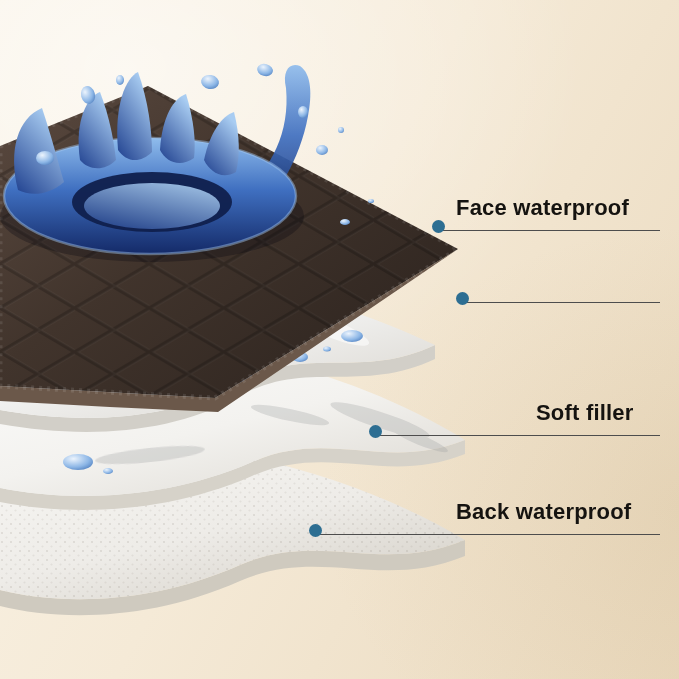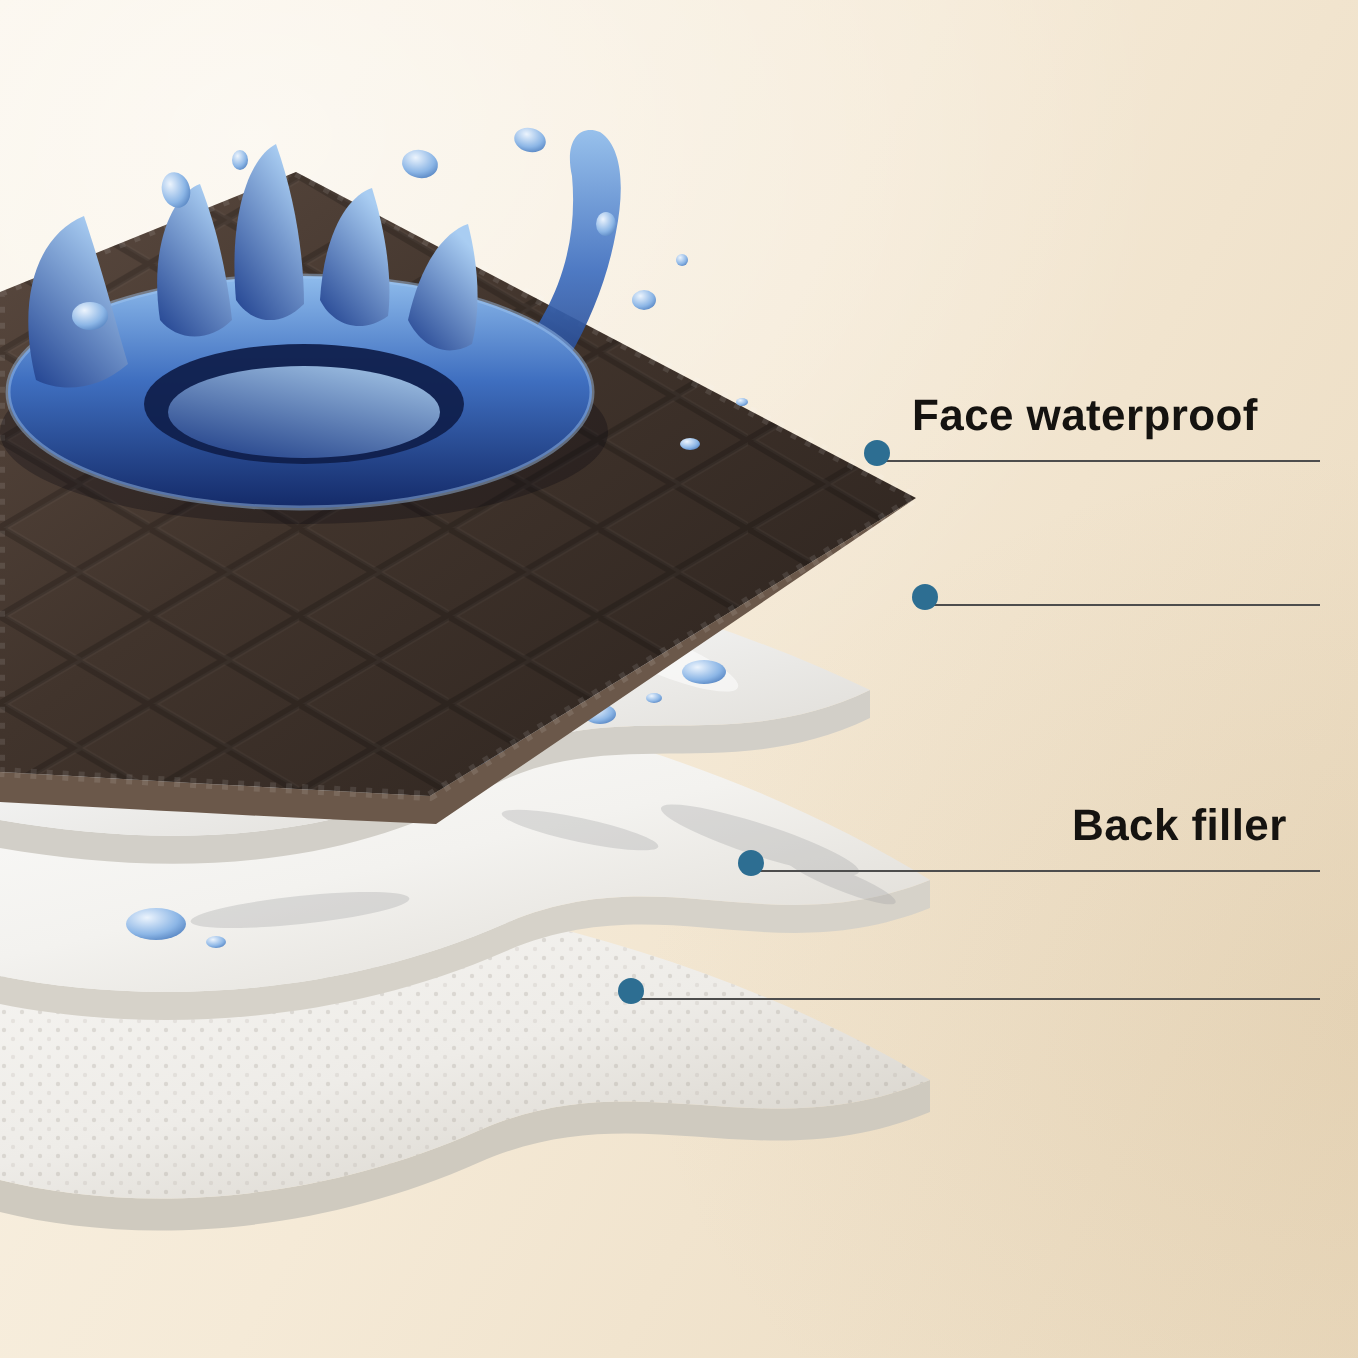--- a/index.html
+++ b/index.html
@@ -162,25 +162,26 @@
     </div>
   </div>
 
   <div class="callout c1">
     <div class="callout-rule">
       <span class="dot"></span>
     </div>
   </div>
 
   <div class="callout c2">
-    <div class="callout-text">Back filler</div>
+    <div class="callout-text">Soft filler</div>
     <div class="callout-rule">
       <span class="dot"></span>
     </div>
   </div>
 
   <div class="callout c3">
+    <div class="callout-text">Back waterproof</div>
     <div class="callout-rule">
       <span class="dot"></span>
     </div>
   </div>
 
 </div>
 
 </body></html>

